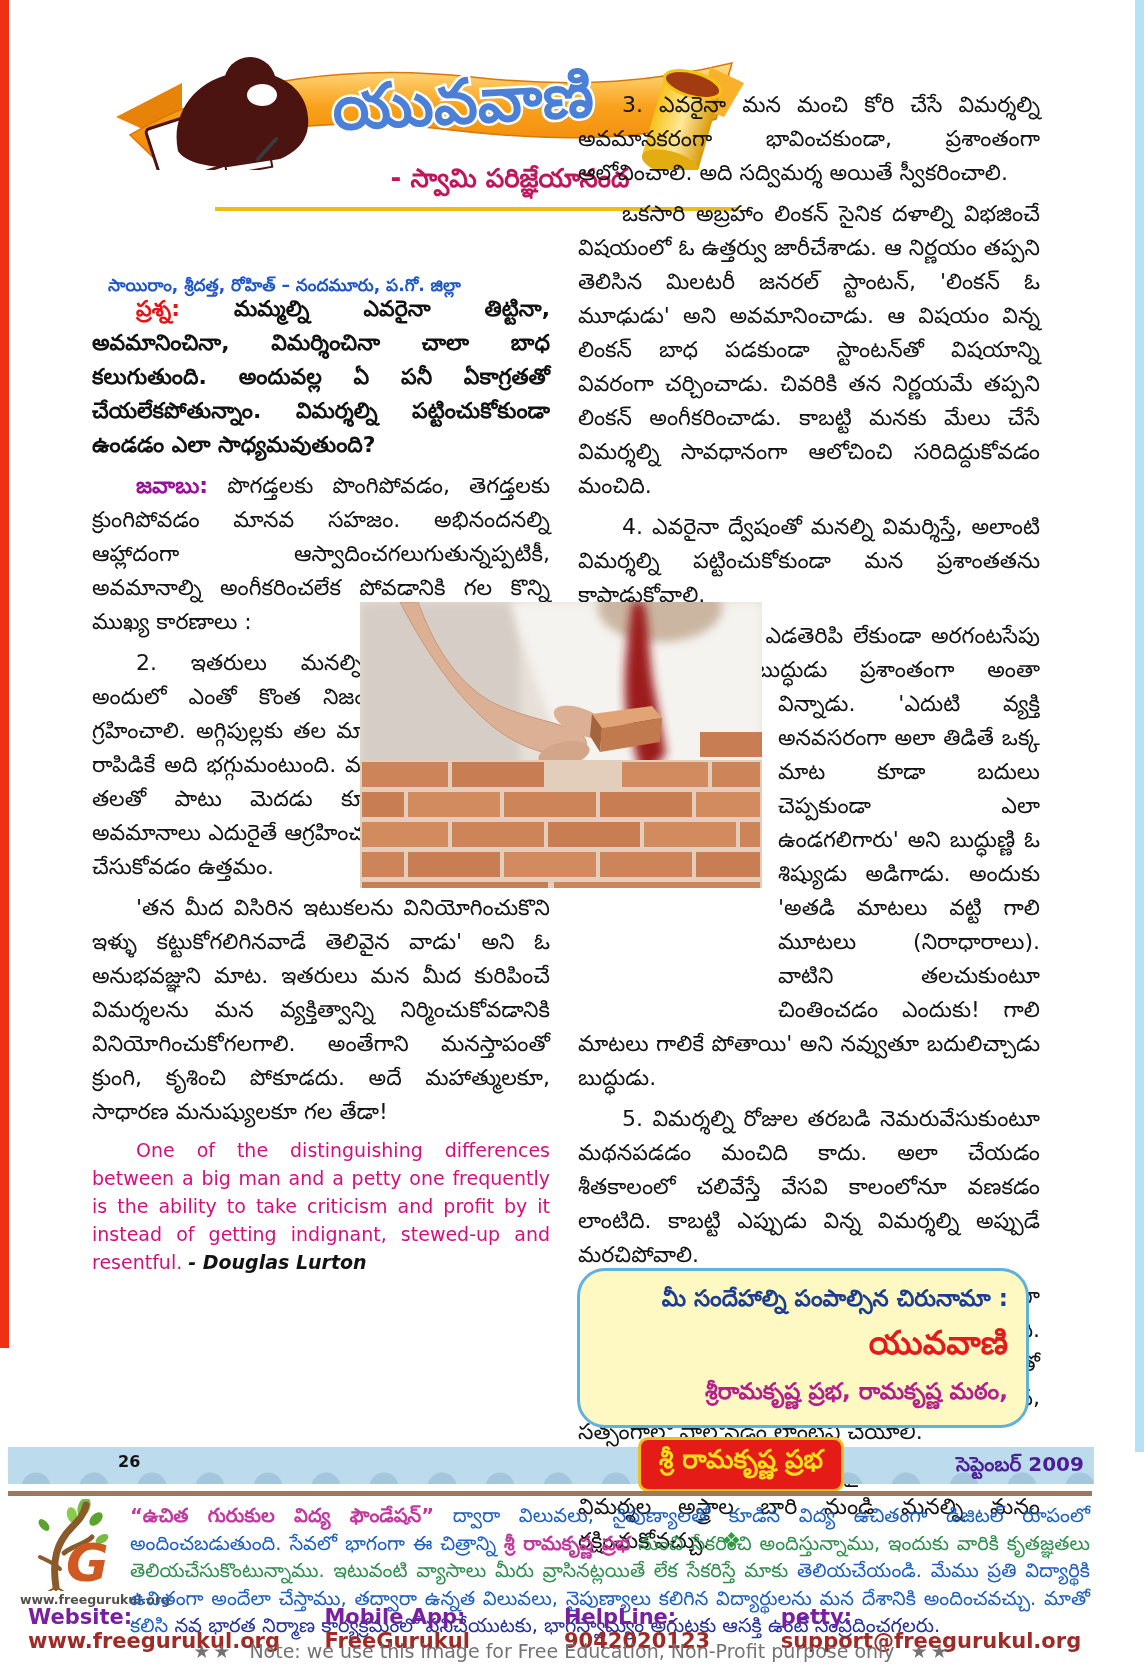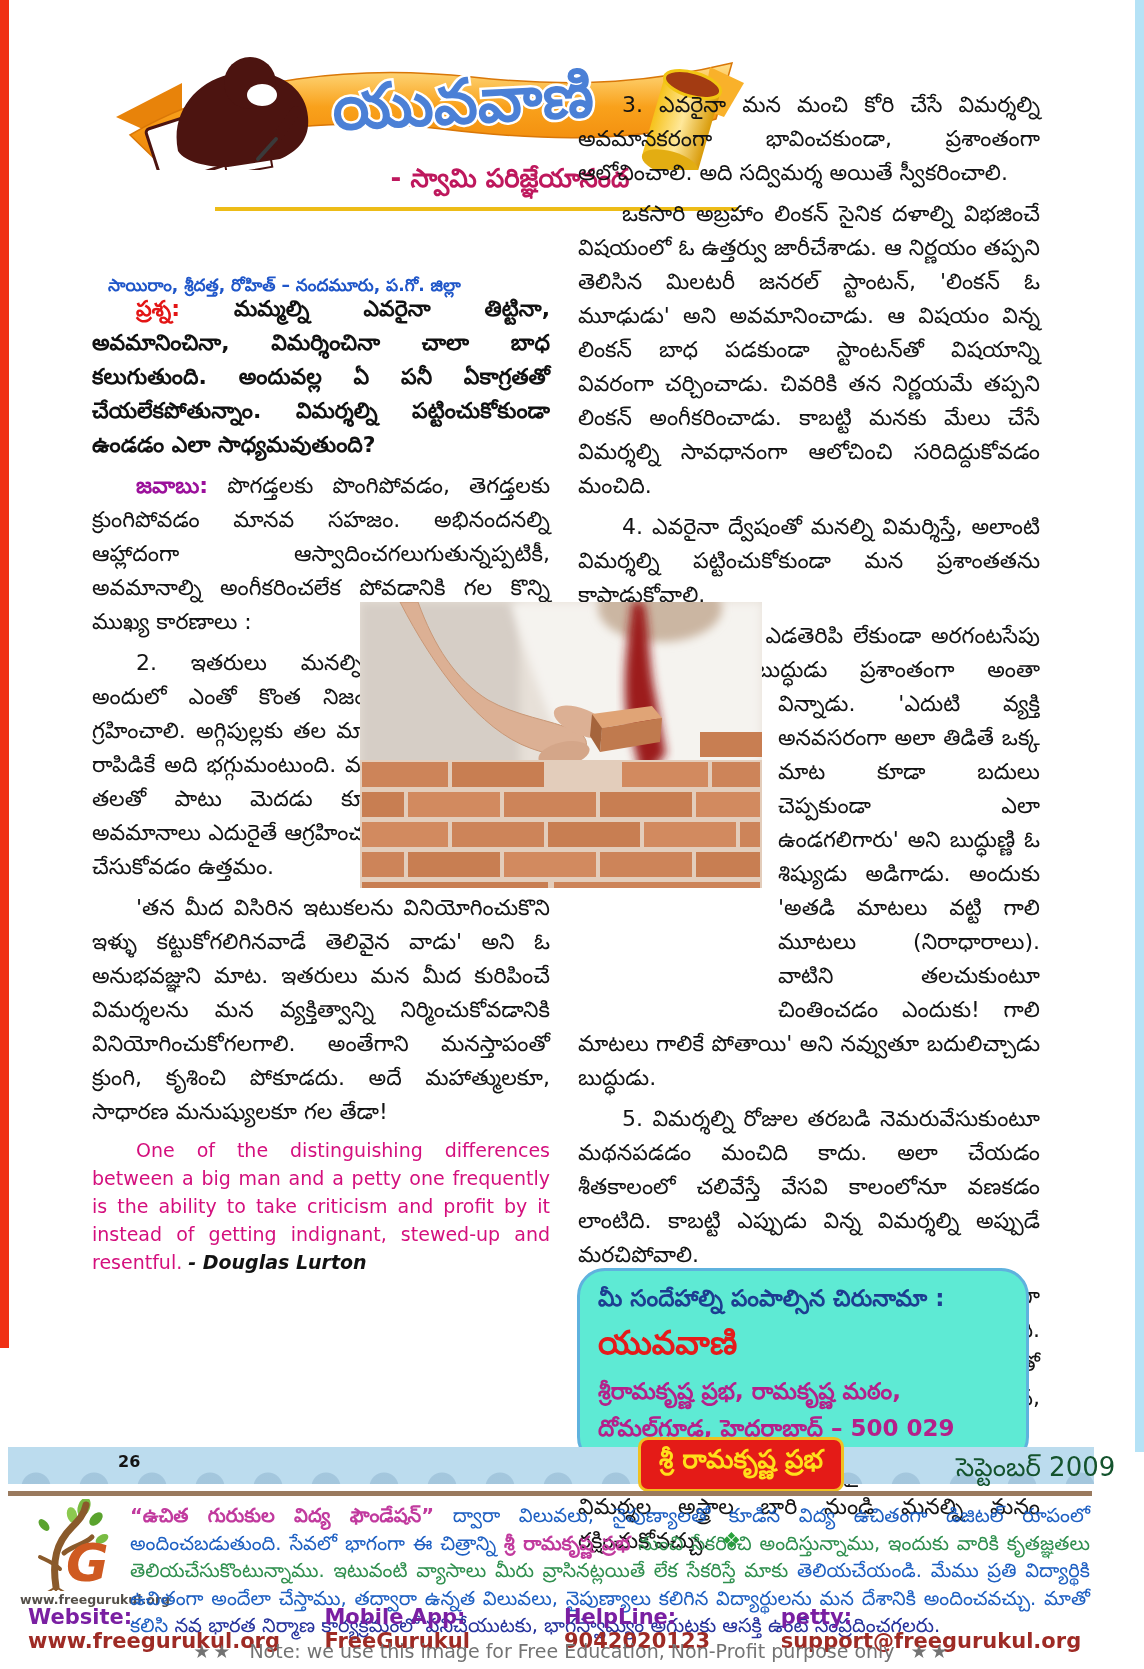--- a/index.html
+++ b/index.html
@@ -25,33 +25,33 @@
   .spacer-right{float:right;width:198px;height:340px;margin-left:8px;}
   .spacer-left{float:left;width:192px;height:330px;margin-right:8px;}
   .end-mark{color:#2aa13c;font-weight:bold;margin-left:12px;}
 
   .eng{color:#d40f7d;font-size:19px;line-height:28px;text-indent:22px;margin-top:4px;}
   .eng .attr{color:#121212;font-weight:bold;font-style:italic;}
 
   .photo{position:absolute;left:360px;top:602px;width:402px;height:286px;}
 
   .addr-box{position:absolute;left:577px;top:1268px;width:452px;box-sizing:border-box;
-            background:#5eead4;border:3px solid #5fb2de;border-radius:28px;
-            padding:12px 18px 10px;text-align:left;}
+            background:#fef9c3;border:3px solid #5fb2de;border-radius:28px;
+            padding:12px 18px 10px;text-align:right;}
   .addr-heading{color:#1d3d91;font-weight:bold;font-size:23px;margin:2px 0 6px;}
   .addr-title{color:#e51b1b;font-weight:bold;font-size:33px;margin:0 0 8px;}
   .addr-line{color:#b5208a;font-weight:bold;font-size:23px;margin:0 0 5px;}
 
   .band{position:absolute;left:8px;top:1447px;width:1086px;height:37px;background:#bcdcee;
         background-image:radial-gradient(circle at 28px 40px, rgba(125,165,195,.38) 14px, rgba(125,165,195,0) 15px);
         background-size:58px 42px;}
   .page-num{position:absolute;left:118px;top:1452px;font-size:16px;font-weight:bold;color:#141414;}
   .mag-pill{position:absolute;left:638px;top:1437px;background:#e41b17;border:3px solid #f0c020;
         border-radius:10px;color:#ffdf1b;font-weight:bold;font-size:26px;padding:4px 18px 8px;}
-  .issue{position:absolute;left:956px;top:1452px;font-size:26px;font-weight:normal;color:#14532d;}
+  .issue{position:absolute;left:956px;top:1452px;font-size:20px;font-weight:bold;color:#4c1d95;}
   .bottom-rule{position:absolute;left:8px;top:1491px;width:1084px;height:5px;background:#9a7a5e;}
 
   .fg-logo{position:absolute;left:20px;top:1499px;width:108px;text-align:center;}
   .fg-url{font-size:12.5px;font-weight:bold;color:#55504a;margin-top:-3px;}
   .fg-about{position:absolute;left:130px;top:1502px;width:960px;font-size:19.5px;
             line-height:27.5px;text-align:justify;}
   .c-mag{color:#c13a9e;font-weight:bold;}
   .c-blue{color:#1d5fc2;}
   .c-green{color:#2f8f4e;}
   .c-navy{color:#24319c;}
@@ -175,21 +175,20 @@
       <rect x="336" y="250" width="64" height="25" fill="#c87e52"></rect>
       <rect x="2" y="280" width="186" height="6" fill="#c87e52"></rect>
         <rect x="194" y="280" width="206" height="6" fill="#cd8459"></rect>
     </g>
   </svg>
 
   <div class="addr-box">
     <div class="addr-heading">మీ సందేహాల్ని పంపాల్సిన చిరునామా :</div>
     <div class="addr-title">యువవాణి</div>
     <div class="addr-line">శ్రీరామకృష్ణ ప్రభ, రామకృష్ణ మఠం,</div>
-    <div class="addr-line">దోమల్‌గూడ, హైదరాబాద్ – 500 029</div>
   </div>
 
   <div class="band"></div>
   <div class="page-num">26</div>
   <div class="mag-pill">శ్రీ రామకృష్ణ ప్రభ</div>
   <div class="issue">సెప్టెంబర్ 2009</div>
   <div class="bottom-rule"></div>
 
   <div class="fg-logo">
     <svg width="96" height="92" viewBox="0 0 96 92">

